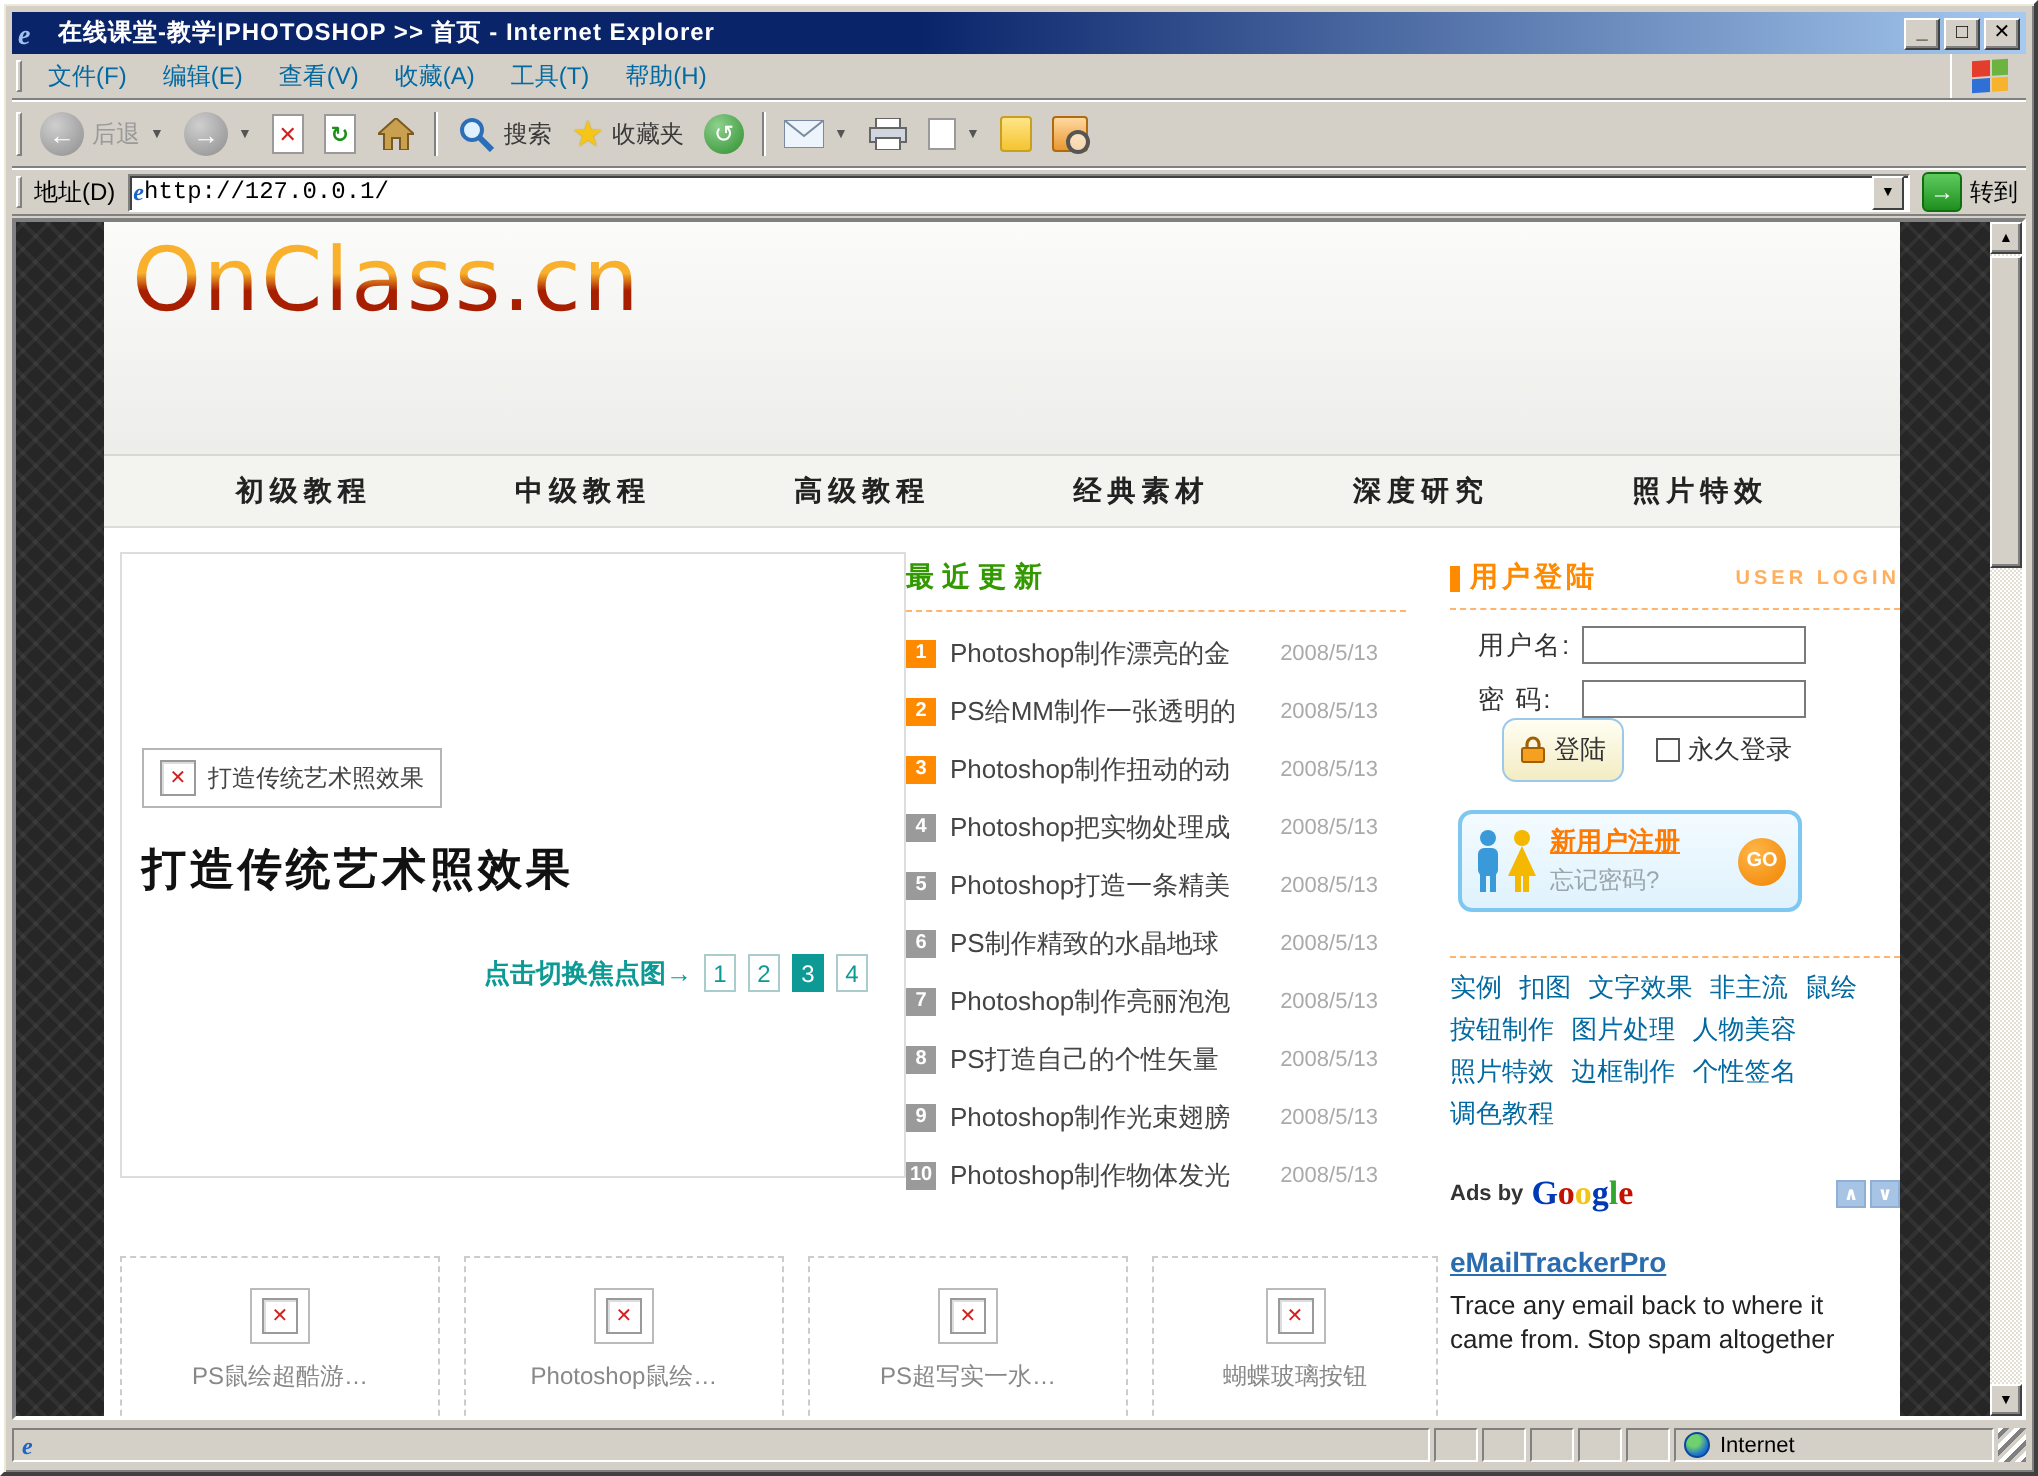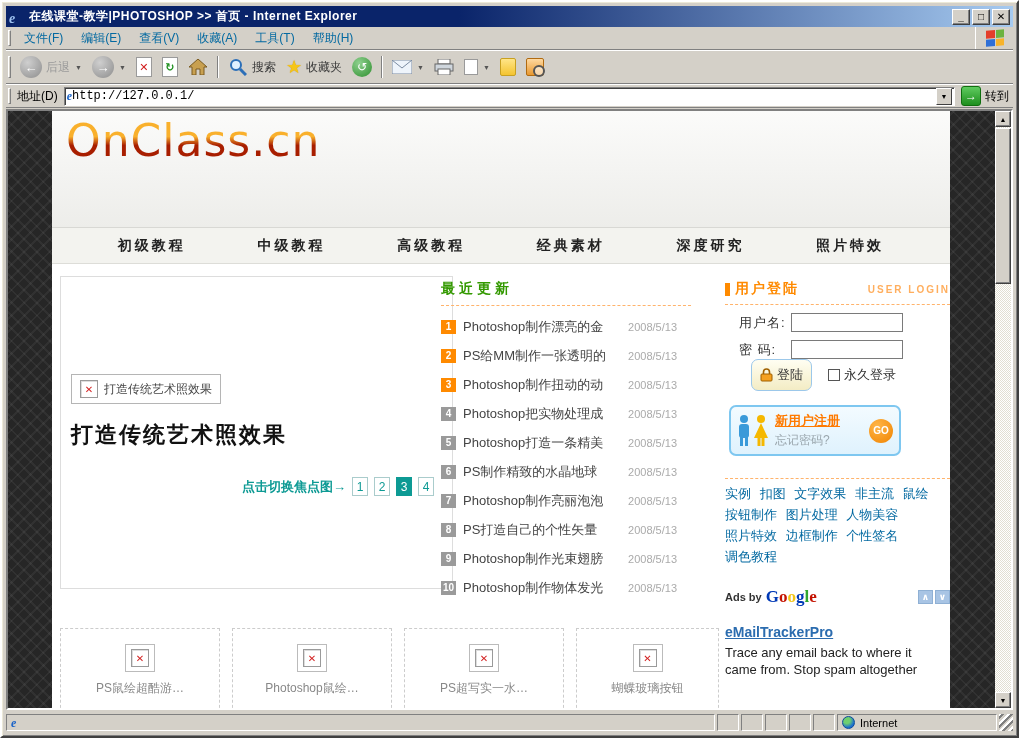--- a/index.html
+++ b/index.html
@@ -123,21 +123,21 @@
     display:flex; align-items:center; justify-content:center; }
   .feat-title { position:absolute; left:10px; top:143px; font-size:22px; font-weight:bold;
     color:#111; letter-spacing:2px; }
   .pager { position:absolute; right:18px; top:188px; display:flex; align-items:center; gap:6px;margin-top:12px; }
   .pager-label { color:#0d9a94; font-size:13px; font-weight:bold; }
   .pg { width:16px; height:19px; border:1px solid #aacccc; color:#0d9a94; font-size:12px;
     display:flex; align-items:center; justify-content:center; background:#fff; cursor:pointer; }
   .pg.active { background:#0d9a94; color:#fff; border-color:#0d9a94; }
 
   
-  .recent { position:absolute; left:389px; top:14px; width:250px; }
+  .recent { position:absolute; left:401px; top:14px; width:250px; }
   .col-head { font-size:14px; font-weight:bold; letter-spacing:4px; color:#339900; padding:2px 0 7px; }
   .dashed { border-bottom:1px dashed #ffb36b; margin-bottom:6px; }
   .recent-list { list-style:none; }
   .recent-list li { display:flex; align-items:center; height:29px; font-size:13px; color:#444; }
   .badge { width:15px; height:14px; margin-right:7px; background:#9a9a9a; color:#fff;
     font-size:10px; font-weight:bold; display:flex; align-items:center; justify-content:center; }
   li.hot .badge { background:#ff8a00; }
   .r-text { flex:1; white-space:nowrap; overflow:hidden; cursor:pointer; }
   .r-date { font-size:11px; color:#aaa; padding-right:14px; }
 

